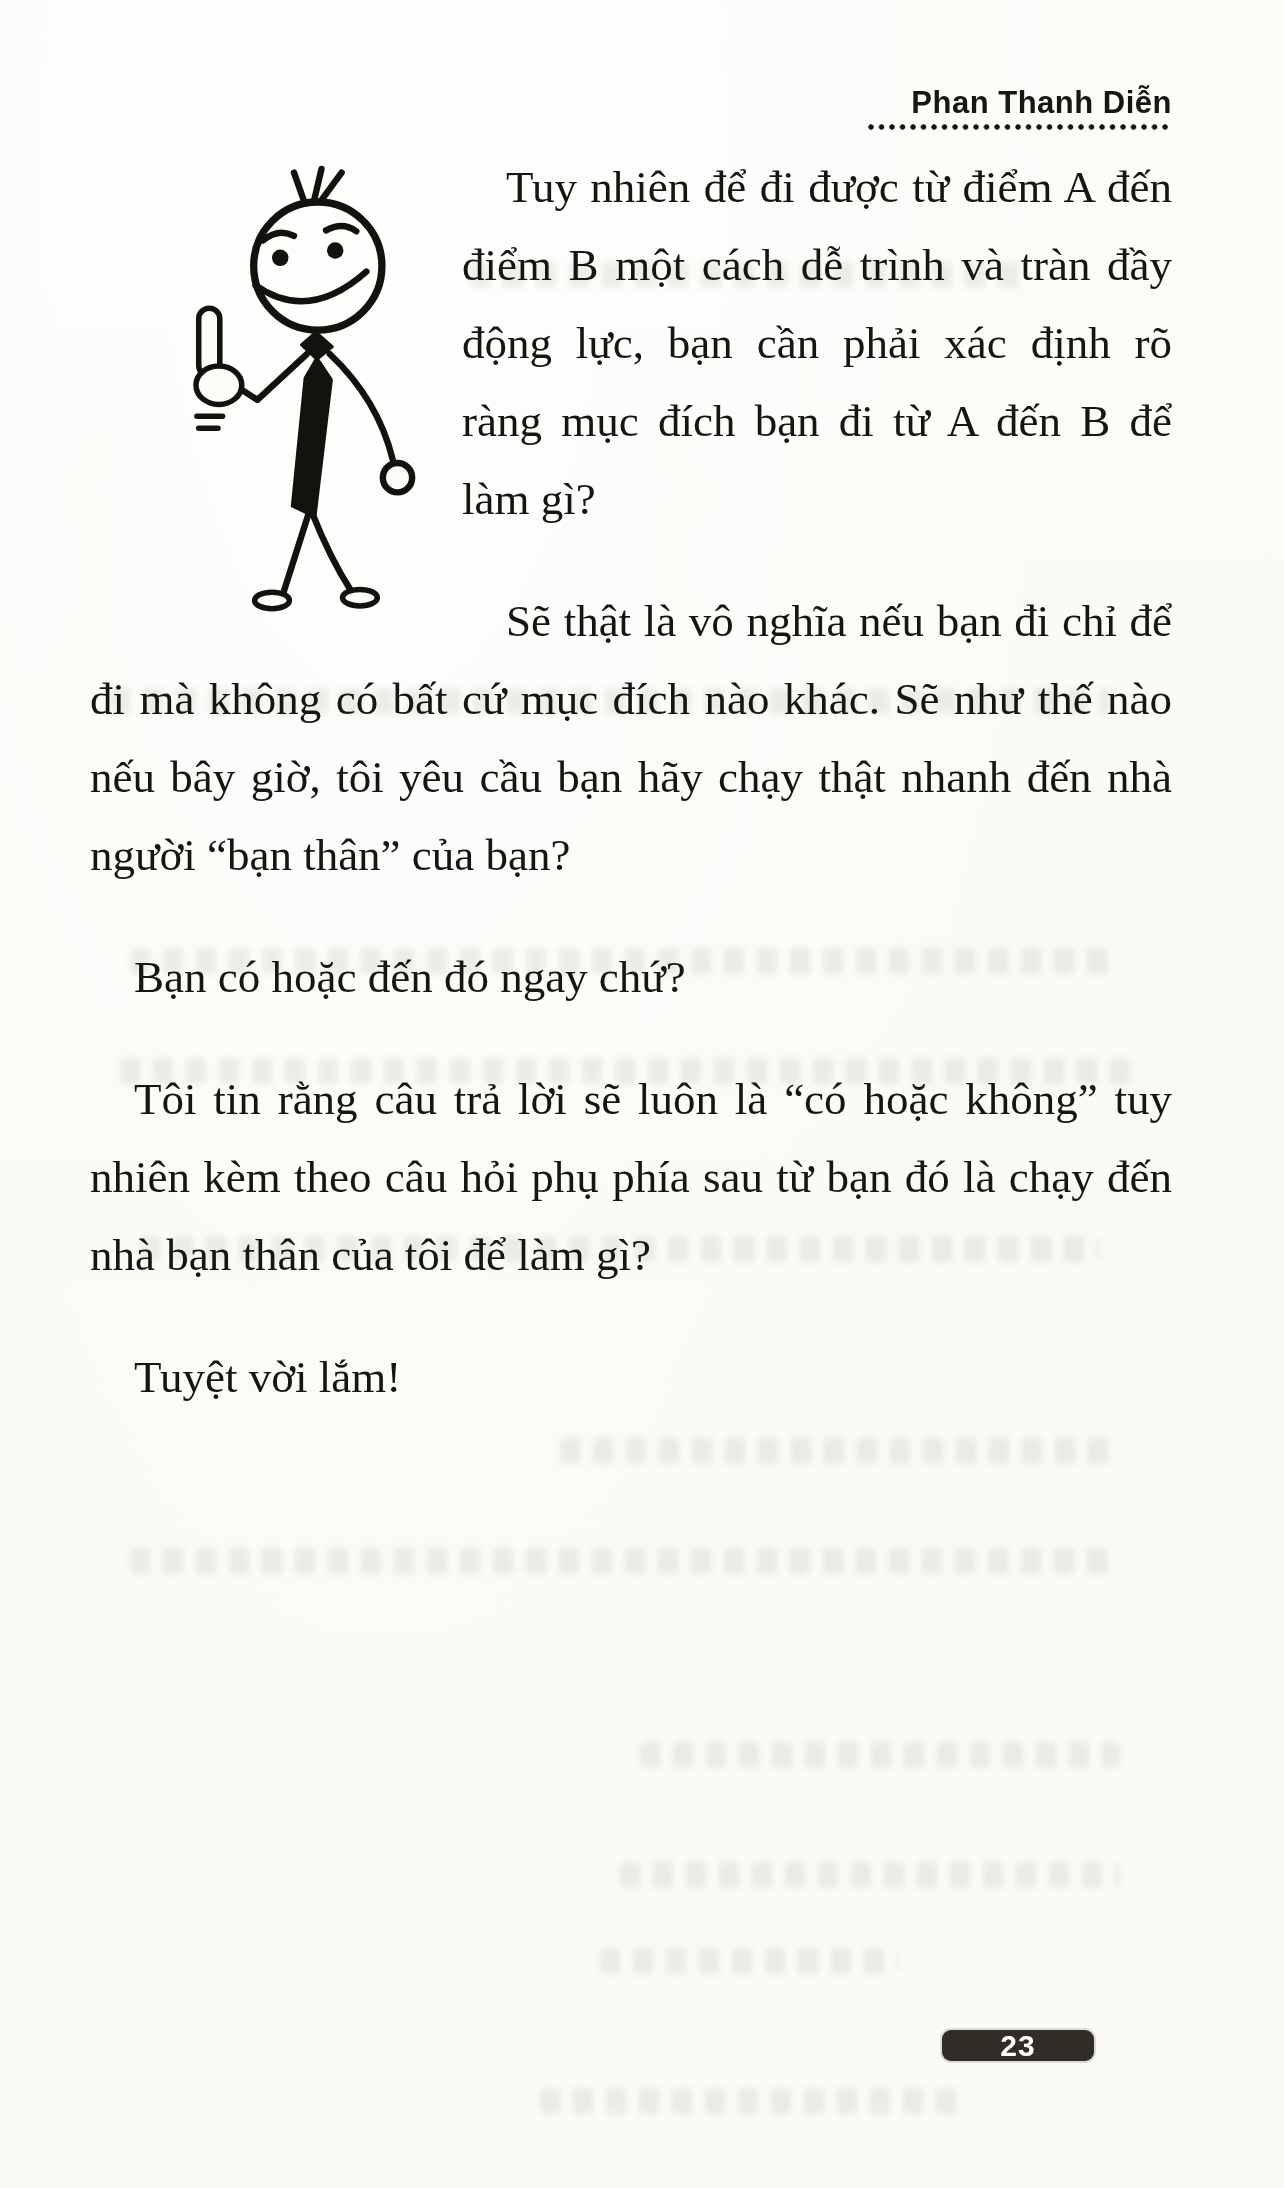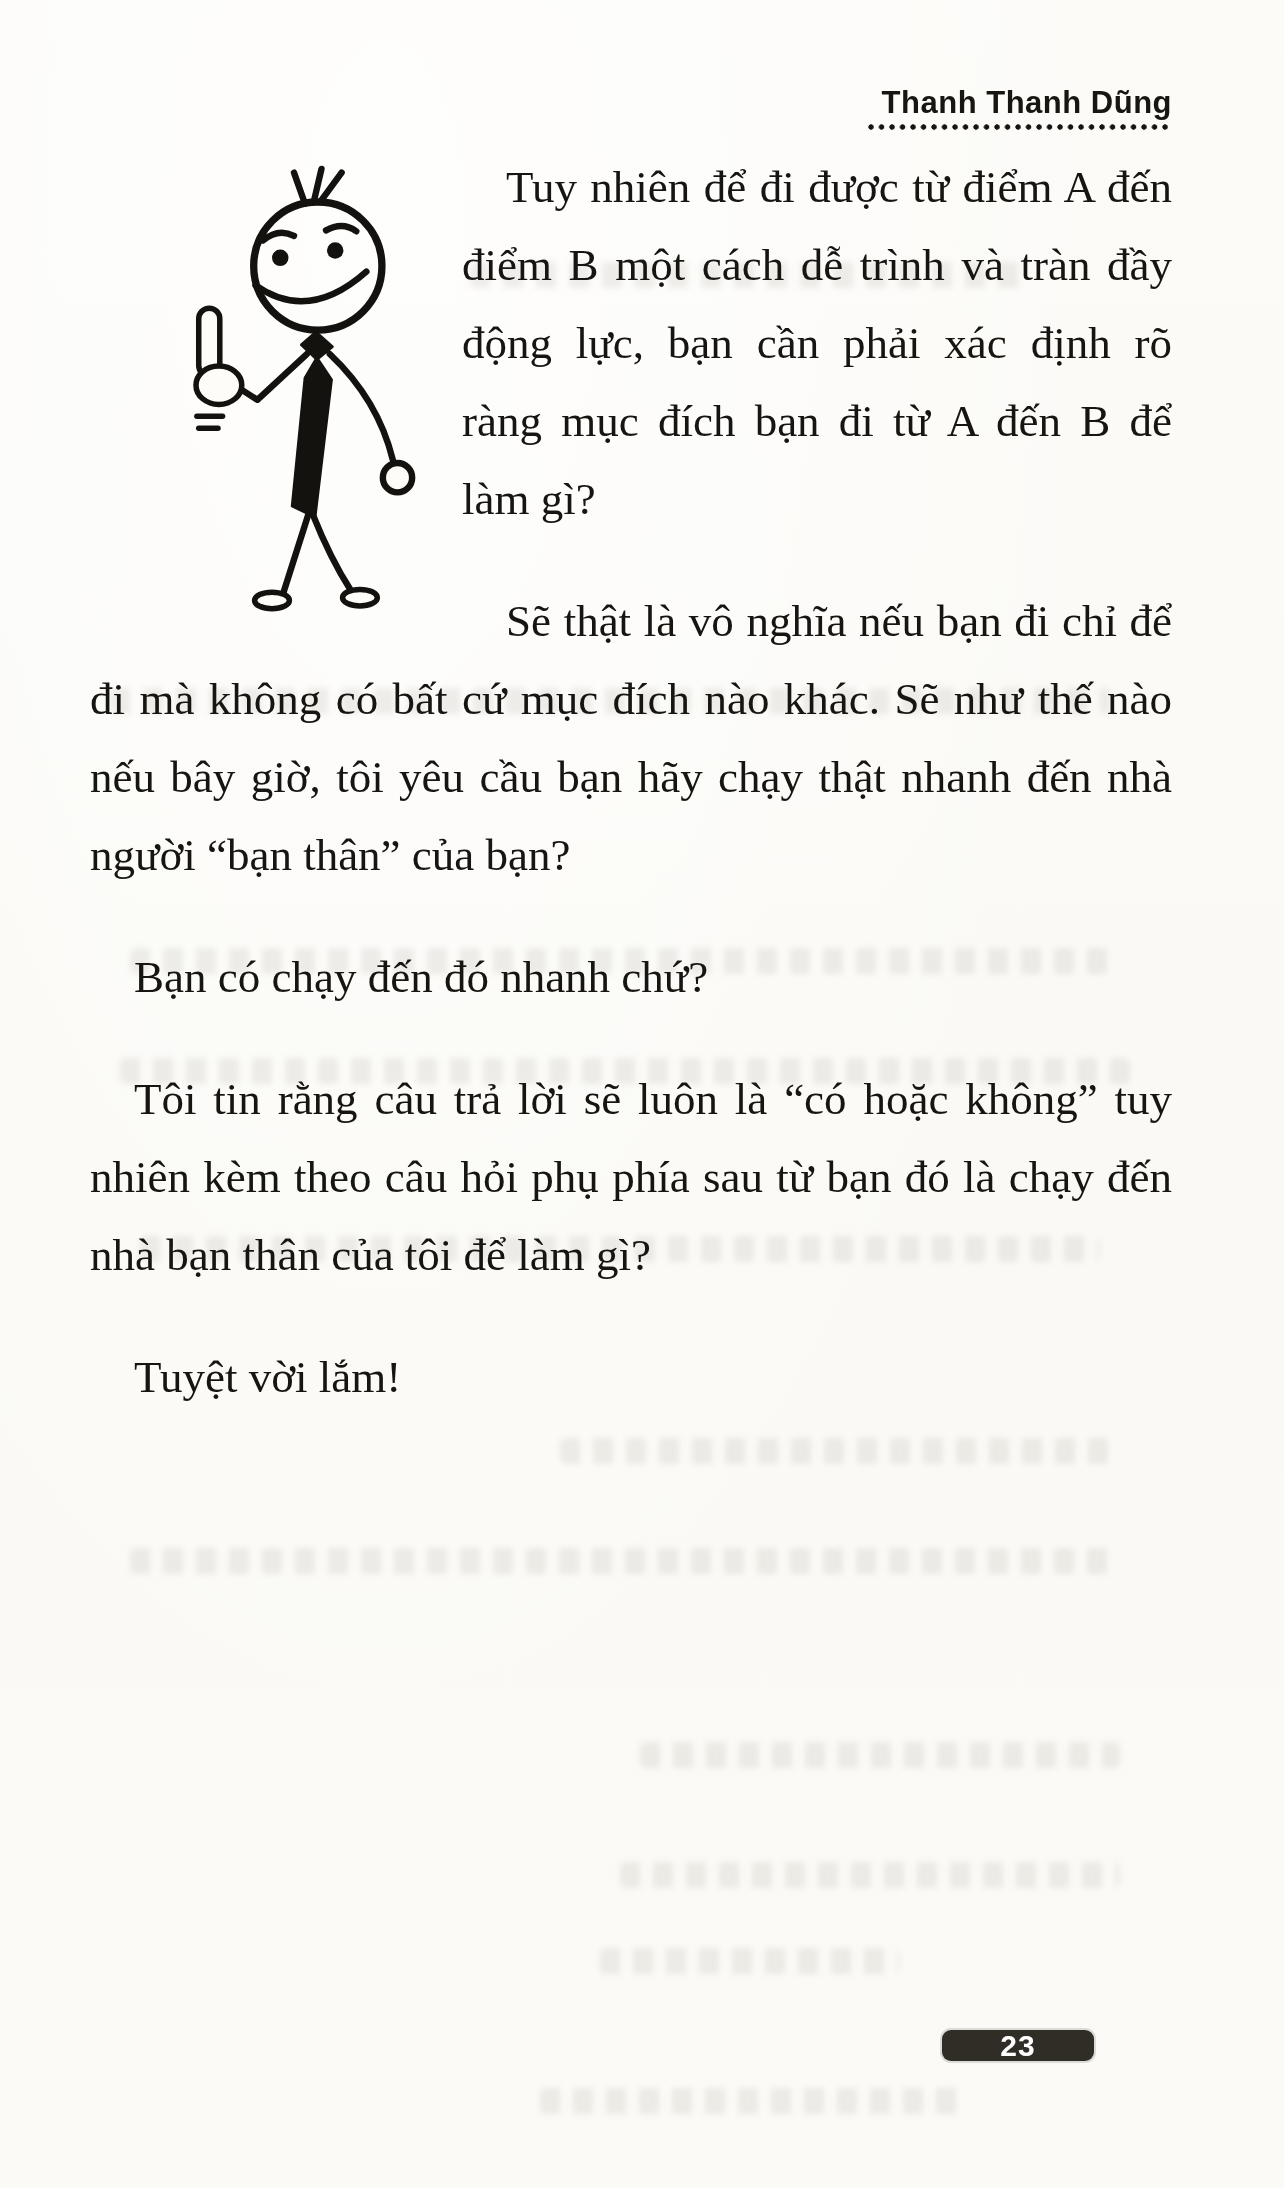--- a/index.html
+++ b/index.html
@@ -72,21 +72,21 @@
   <div class="ghost" style="left:120px;top:1058px;width:1010px;"></div>
   <div class="ghost" style="left:140px;top:1236px;width:960px;"></div>
   <div class="ghost" style="left:560px;top:1438px;width:560px;"></div>
   <div class="ghost" style="left:130px;top:1548px;width:990px;"></div>
   <div class="ghost" style="left:640px;top:1742px;width:480px;"></div>
   <div class="ghost" style="left:620px;top:1862px;width:500px;"></div>
   <div class="ghost" style="left:600px;top:1948px;width:300px;"></div>
   <div class="ghost" style="left:540px;top:2088px;width:420px;"></div>
 
   <header class="runhead">
-    <div class="author">Thanh Thanh Dũng</div>
+    <div class="author">Phan Thanh Diễn</div>
     <div class="dotted-rule"></div>
   </header>
 
   <main class="bodytext">
 
     <div class="figure">
       <svg viewBox="0 0 300 500" xmlns="http://www.w3.org/2000/svg" fill="none" stroke="#14120e" stroke-width="7" stroke-linecap="round" stroke-linejoin="round">
 
         <path d="M174 50 L162 16"></path>
         <path d="M192 46 L214 16"></path>
@@ -117,21 +117,21 @@
         <path d="M178 388 L150 476"></path>
         <path d="M182 388 Q202 438 224 472"></path>
 
         <ellipse cx="138" cy="483" rx="19" ry="9" fill="#fdfcf9" stroke-width="6"></ellipse>
         <ellipse cx="234" cy="480" rx="19" ry="9" fill="#fdfcf9" stroke-width="6"></ellipse>
       </svg>
     </div>
 
     <p>Tuy nhiên để đi được từ điểm A đến điểm B một cách dễ trình và tràn đầy động lực, bạn cần phải xác định rõ ràng mục đích bạn đi từ A đến B để làm gì?</p>
     <p>Sẽ thật là vô nghĩa nếu bạn đi chỉ để đi mà không có bất cứ mục đích nào khác. Sẽ như thế nào nếu bây giờ, tôi yêu cầu bạn hãy chạy thật nhanh đến nhà người “bạn thân” của bạn?</p>
-    <p>Bạn có chạy đến đó nhanh chứ?</p>
+    <p>Bạn có hoặc đến đó ngay chứ?</p>
     <p>Tôi tin rằng câu trả lời sẽ luôn là “có hoặc không” tuy nhiên kèm theo câu hỏi phụ phía sau từ bạn đó là chạy đến nhà bạn thân của tôi để làm gì?</p>
     <p>Tuyệt vời lắm!</p>
   </main>
 
   <div class="page-number-badge">
     <span>23</span>
   </div>
 
 </div>
 

